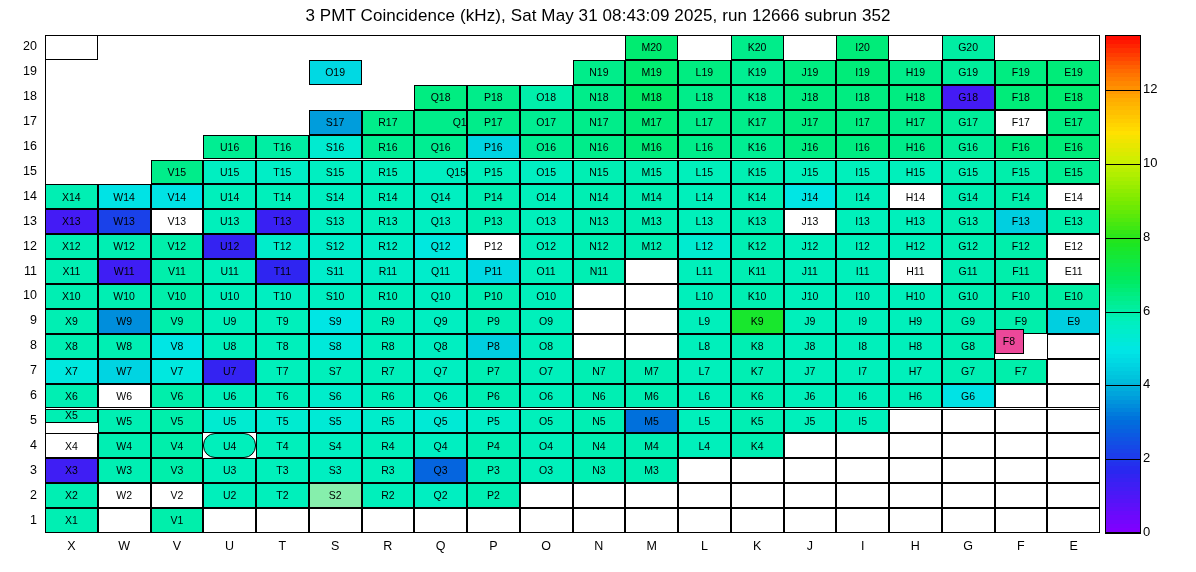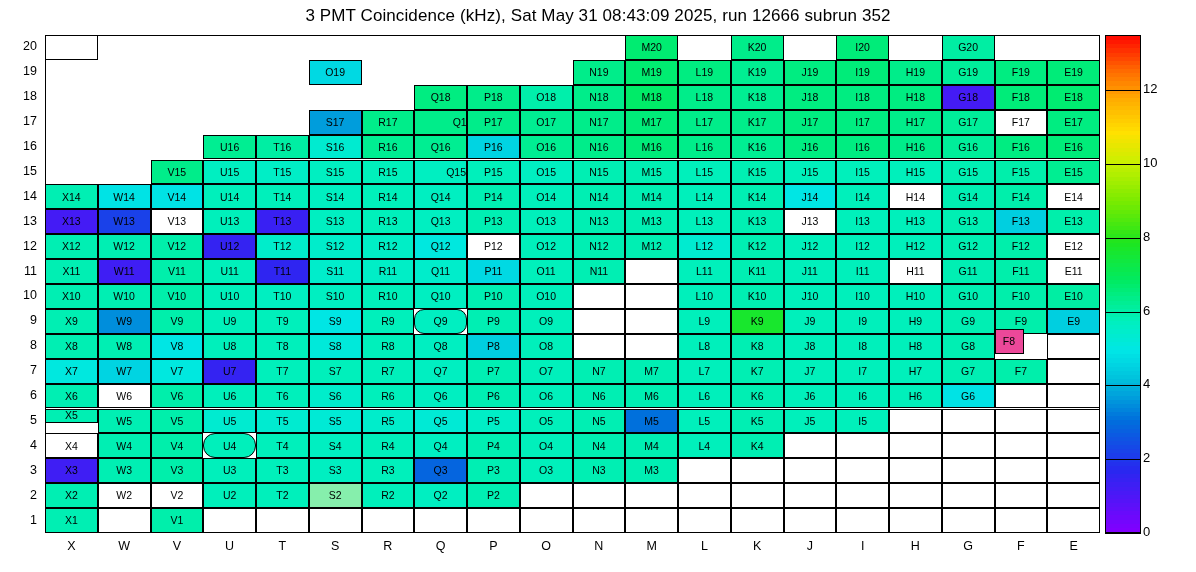--- a/index.html
+++ b/index.html
@@ -603,21 +603,21 @@
     </div>
     <div class="cell" style="left: 211px; top: 273.9px; width: 52.75px; height: 24.9px; background: rgb(0, 240, 187);">
       <span>T9</span>
     </div>
     <div class="cell" style="left: 263.75px; top: 273.9px; width: 52.75px; height: 24.9px; background: rgb(0, 230, 228);">
       <span>S9</span>
     </div>
     <div class="cell" style="left: 316.5px; top: 273.9px; width: 52.75px; height: 24.9px; background: rgb(0, 240, 187);">
       <span>R9</span>
     </div>
-    <div class="cell" style="left: 369.25px; top: 273.9px; width: 52.75px; height: 24.9px; background: rgb(0, 239, 193); border-radius: 10px;">
+    <div class="cell" style="left: 369.25px; top: 273.9px; width: 52.75px; height: 24.9px; background: rgb(0, 239, 193);">
       <span>Q9</span>
     </div>
     <div class="cell" style="left: 422px; top: 273.9px; width: 52.75px; height: 24.9px; background: rgb(0, 239, 179);">
       <span>P9</span>
     </div>
     <div class="cell" style="left: 474.75px; top: 273.9px; width: 52.75px; height: 24.9px; background: rgb(0, 240, 187);">
       <span>O9</span>
     </div>
     <div class="cell" style="left: 527.5px; top: 273.9px; width: 52.75px; height: 24.9px; background: rgb(255, 255, 255);">
       <span></span>

